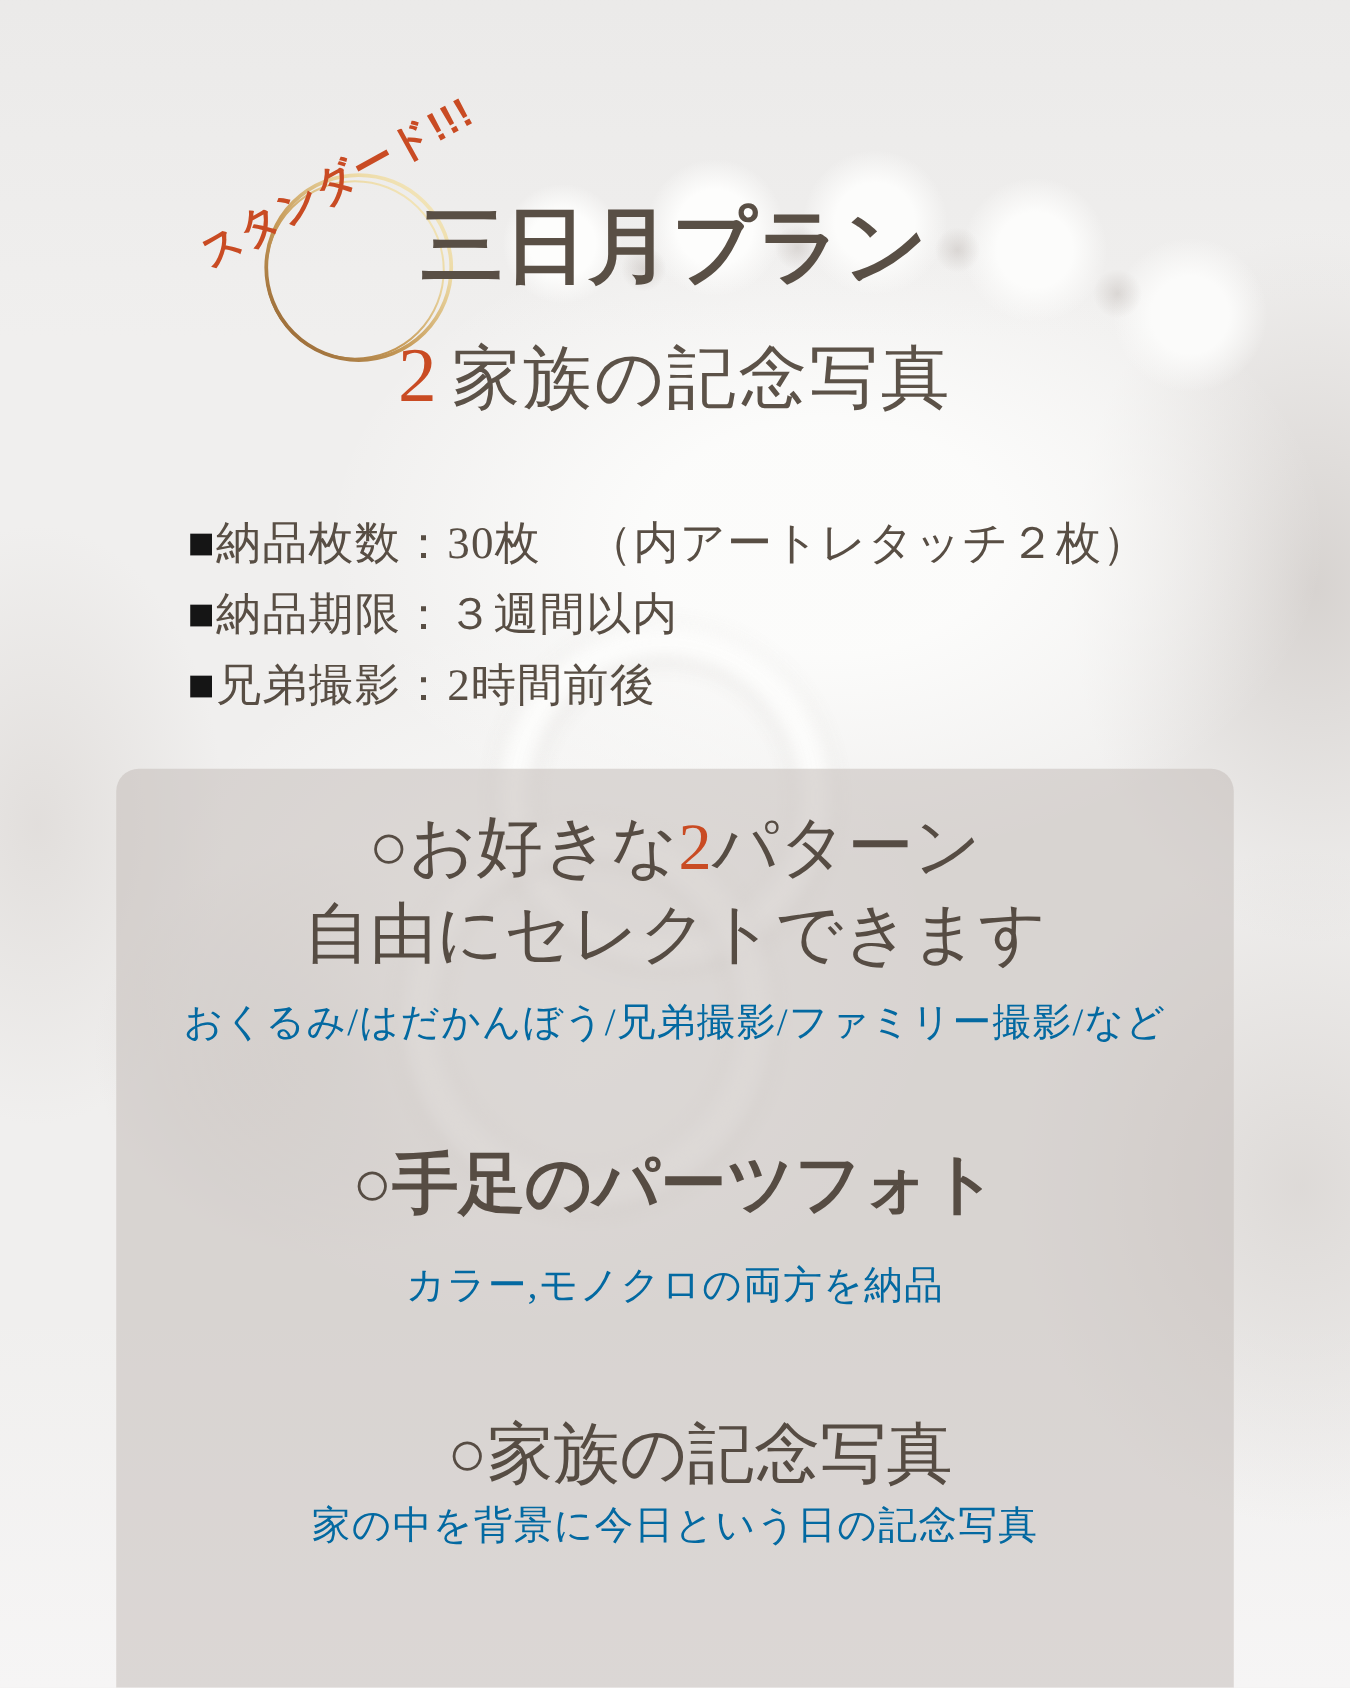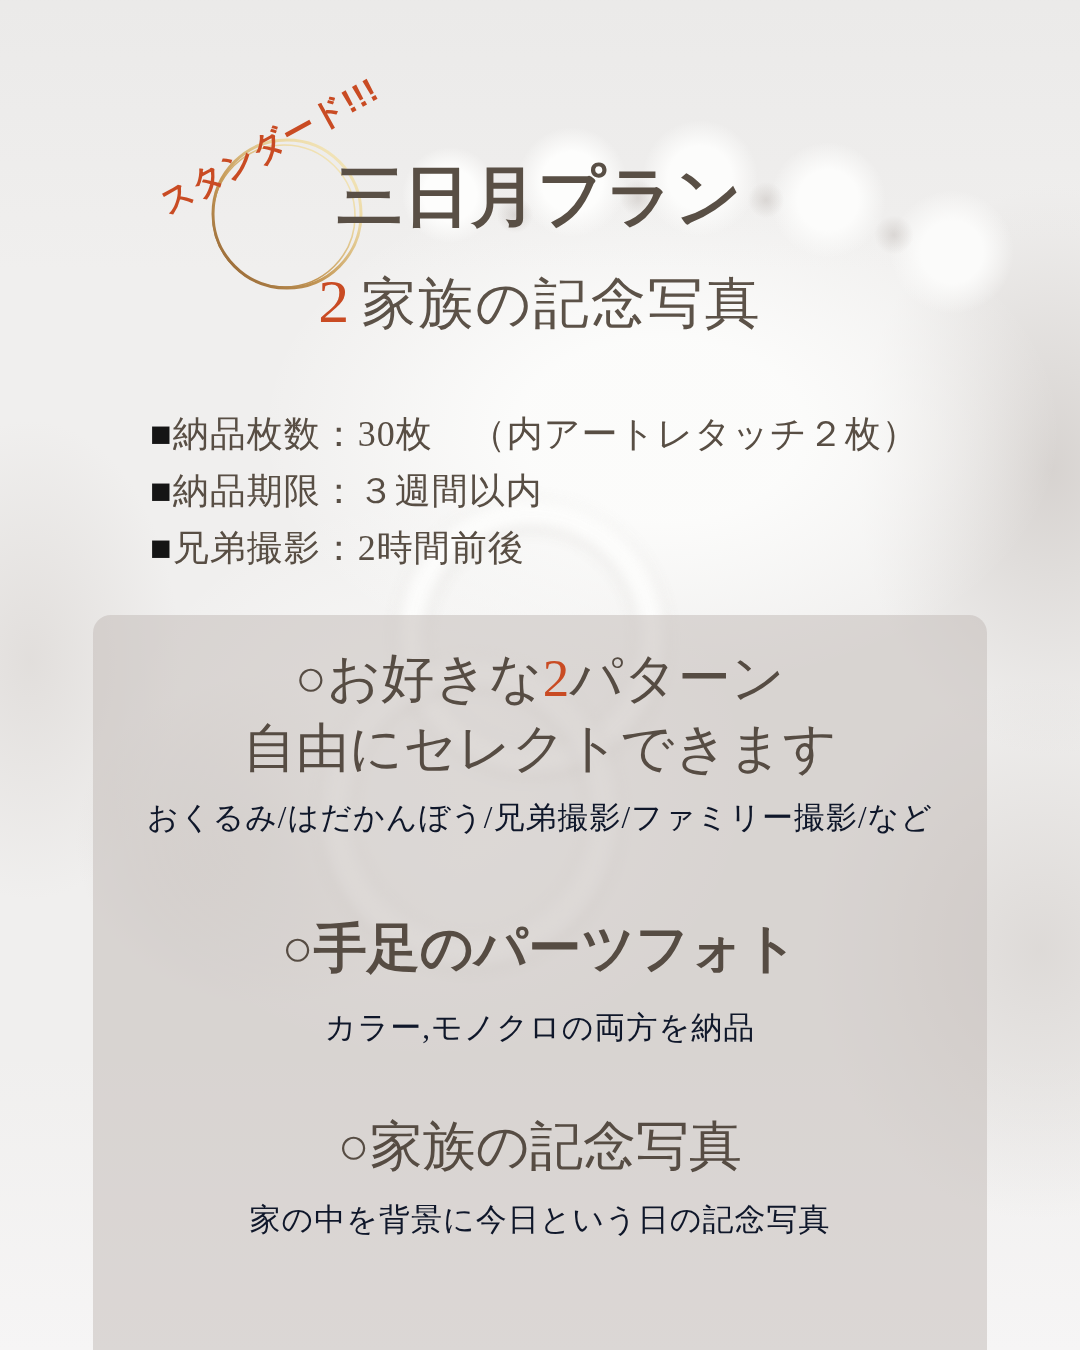--- a/index.html
+++ b/index.html
@@ -140,27 +140,27 @@
   .p-h {
     font-size: 53px;
     line-height: 70px;
     letter-spacing: 0px;
     color: #564c43;
   }
   .p-h .num { color: #c94b23; }
   .p-d {
     font-size: 31px;
     letter-spacing: 1px;
-    color: #0f172a;
+    color: #0369a1;
   }
   .p-h1 { top: 28px; }
   .p-d1 { top: 182px; }
   .p-h2 { top: 298px; font-weight: bold; }
   .p-d2 { top: 392px; }
-  .p-h3 { top: 496px; }
+  .p-h3 { top: 514px; padding-left: 20px; }
   .p-d3 { top: 584px; }
 </style>
 </head>
 <body>
 
 <div class="canvas">
 
   <div class="bg"></div>
   <div class="ring-blur ring-a"></div>
   <div class="ring-blur ring-b"></div>

